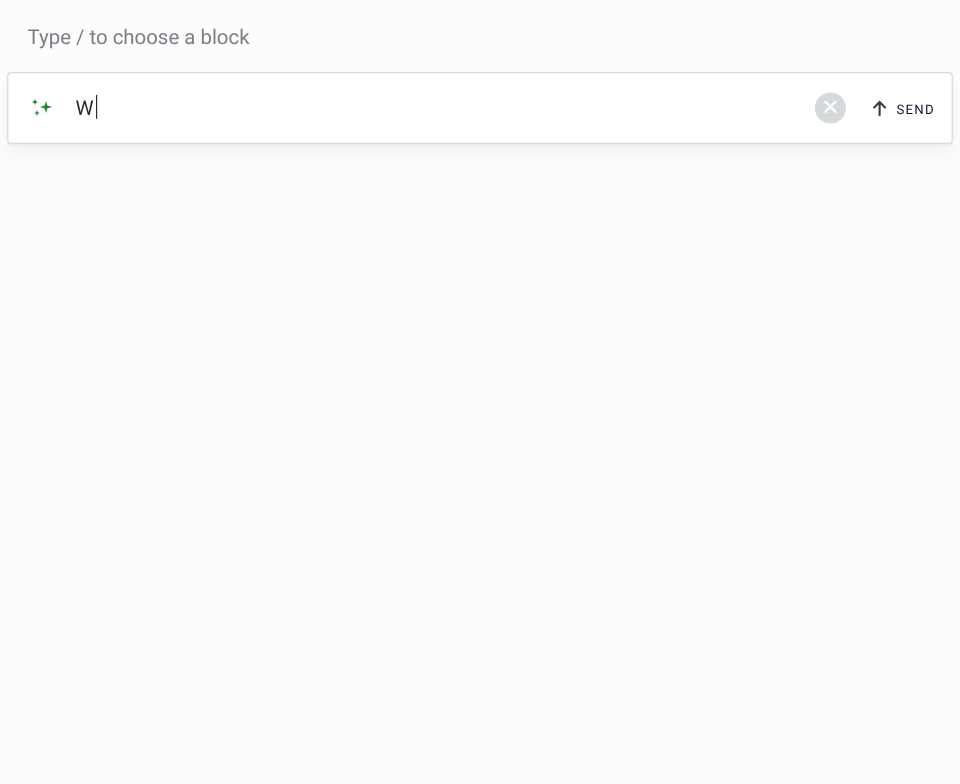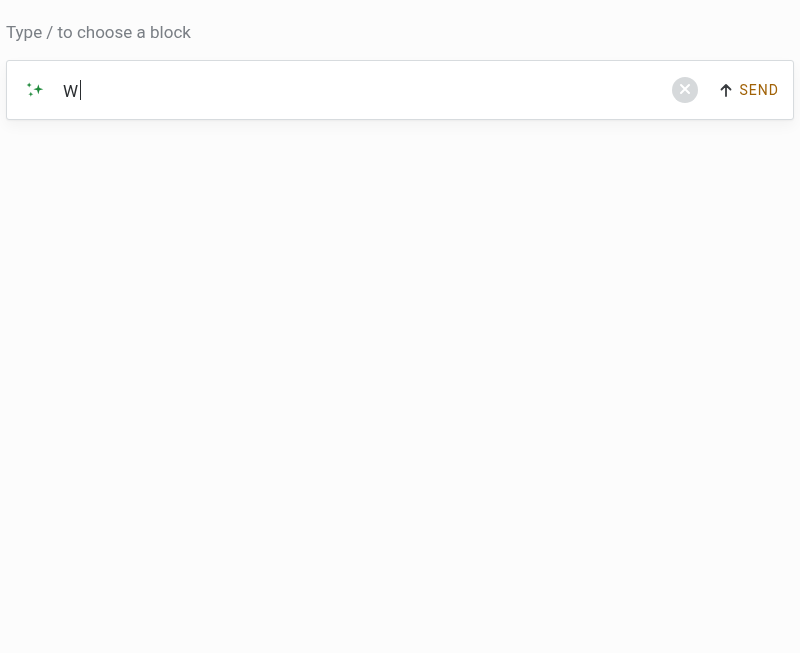--- a/index.html
+++ b/index.html
@@ -10,21 +10,21 @@
     body {
       font-family: -apple-system, BlinkMacSystemFont, "Segoe UI", Roboto, Helvetica, Arial, sans-serif;
       background: #fcfcfc;
       width: 800px;
       height: 653px;
       overflow: hidden;
     }
     .placeholder-hint {
       color: #7a7f85;
       font-size: 17px;
-      padding: 22px 0 0 6px;
+      padding: 22px 0 0 23px;
       font-weight: 400;
     }
     .compose-box {
       margin: 18px 6px 0 6px;
       background: #ffffff;
       border: 1px solid #d7dbde;
       border-radius: 3px;
       box-shadow: 0 1px 2px rgba(0,0,0,0.04), 0 6px 14px rgba(0,0,0,0.04);
       height: 60px;
       display: flex;
@@ -72,24 +72,24 @@
       margin-right: 20px;
       cursor: pointer;
       border: none;
     }
     .clear-btn svg {
       width: 12px;
       height: 12px;
     }
     .send-btn {
       display: flex;
-      align-items: center;
+      align-items: flex-end;
       flex: 0 0 auto;
-      color: #a16207;
-      font-size: 14px;
+      color: #0f172a;
+      font-size: 11px;
       letter-spacing: 1px;
       cursor: pointer;
       background: none;
       border: none;
       font-family: inherit;
     }
     .send-btn .arrow {
       margin-right: 6px;
       display: flex;
       align-items: center;

